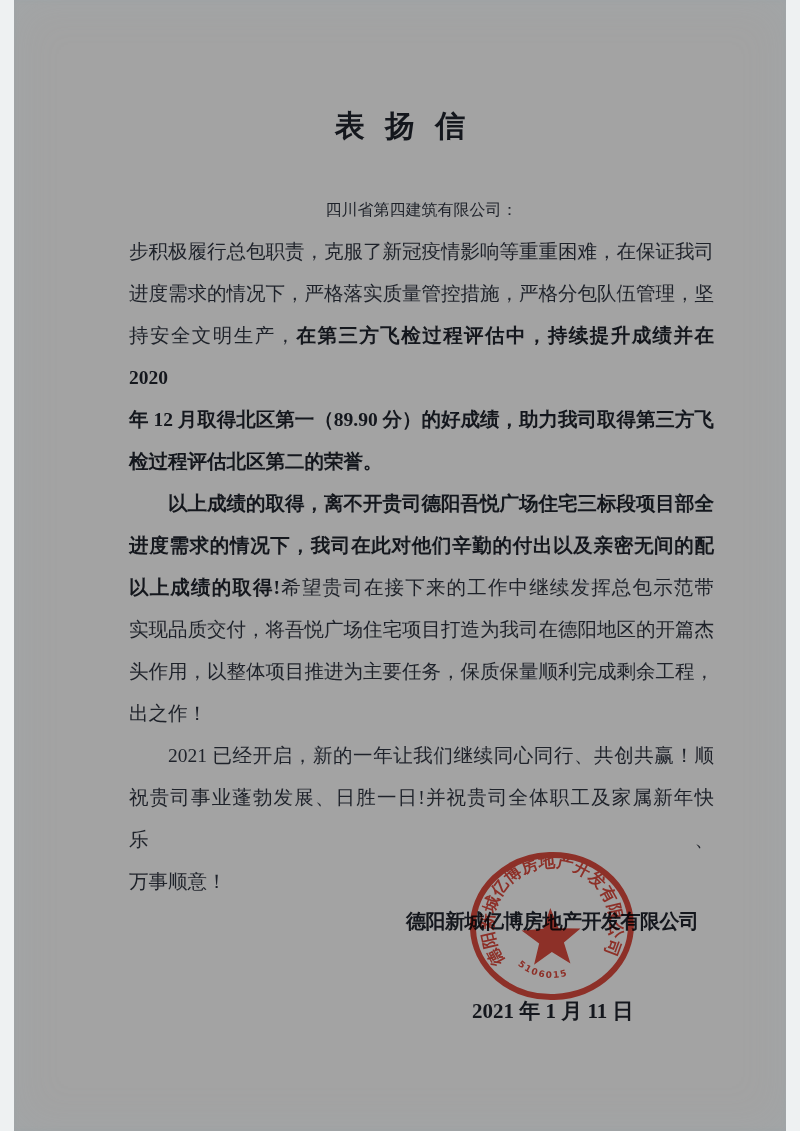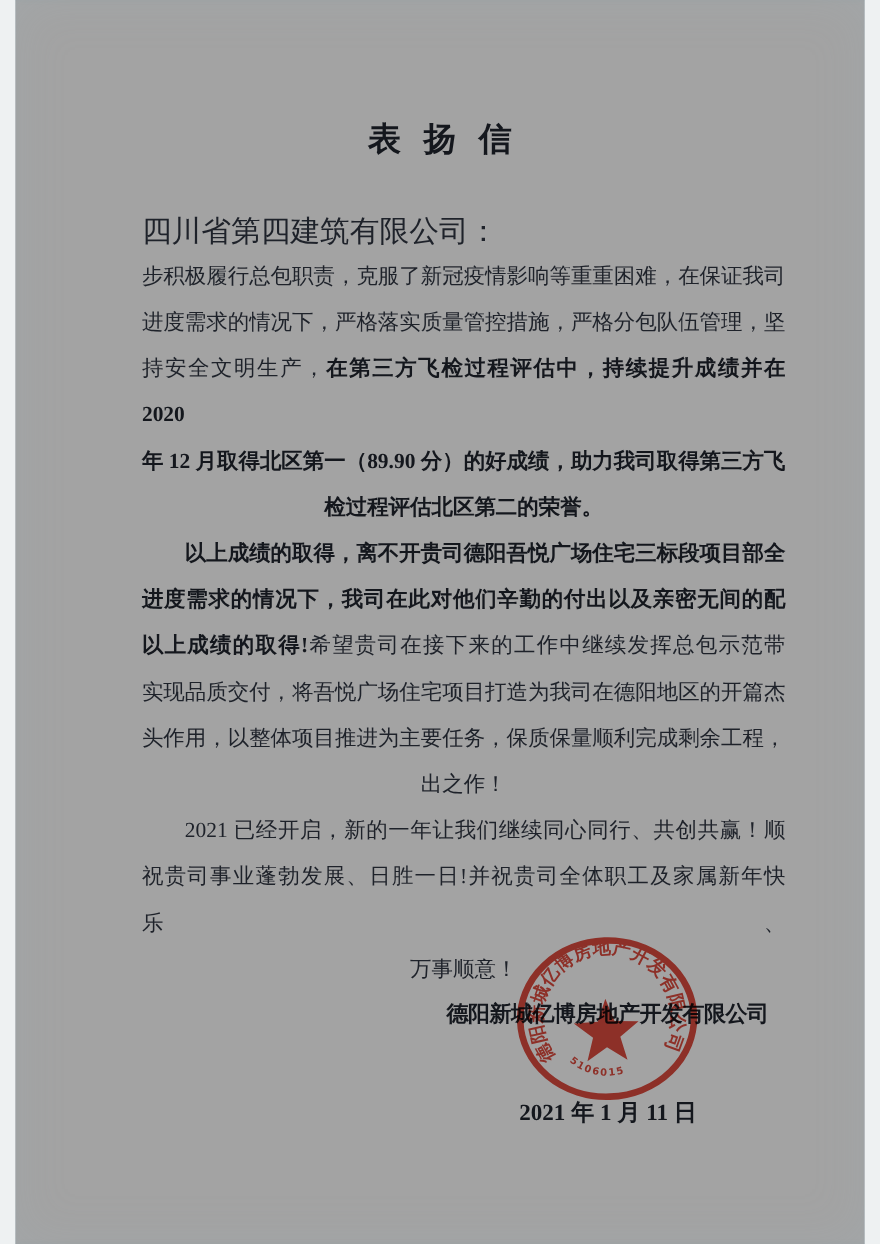--- a/index.html
+++ b/index.html
@@ -33,28 +33,29 @@
   }
   .content {
     position: absolute;
     left: 115px;
     width: 585px;
     top: 189px;
     font-size: 19.5px;
     line-height: 42px;
   }
   .salutation {
-    font-size: 27px;
+    font-size: 16px;
     font-weight: 500;
     line-height: 42px;
+    text-align: center;
   }
   .body-line {
     line-height: 42px;
     white-space: nowrap;
-    text-align: center;
+    text-align: left;
   }
   .body-line.justify {
     white-space: normal;
     text-align: justify;
     text-align-last: justify;
   }
   .body-line.indent { text-indent: 2em; }
   .seg { font-weight: 400; }
   .seg.bold { font-weight: 700; color: #14171d; }
   .signature {

